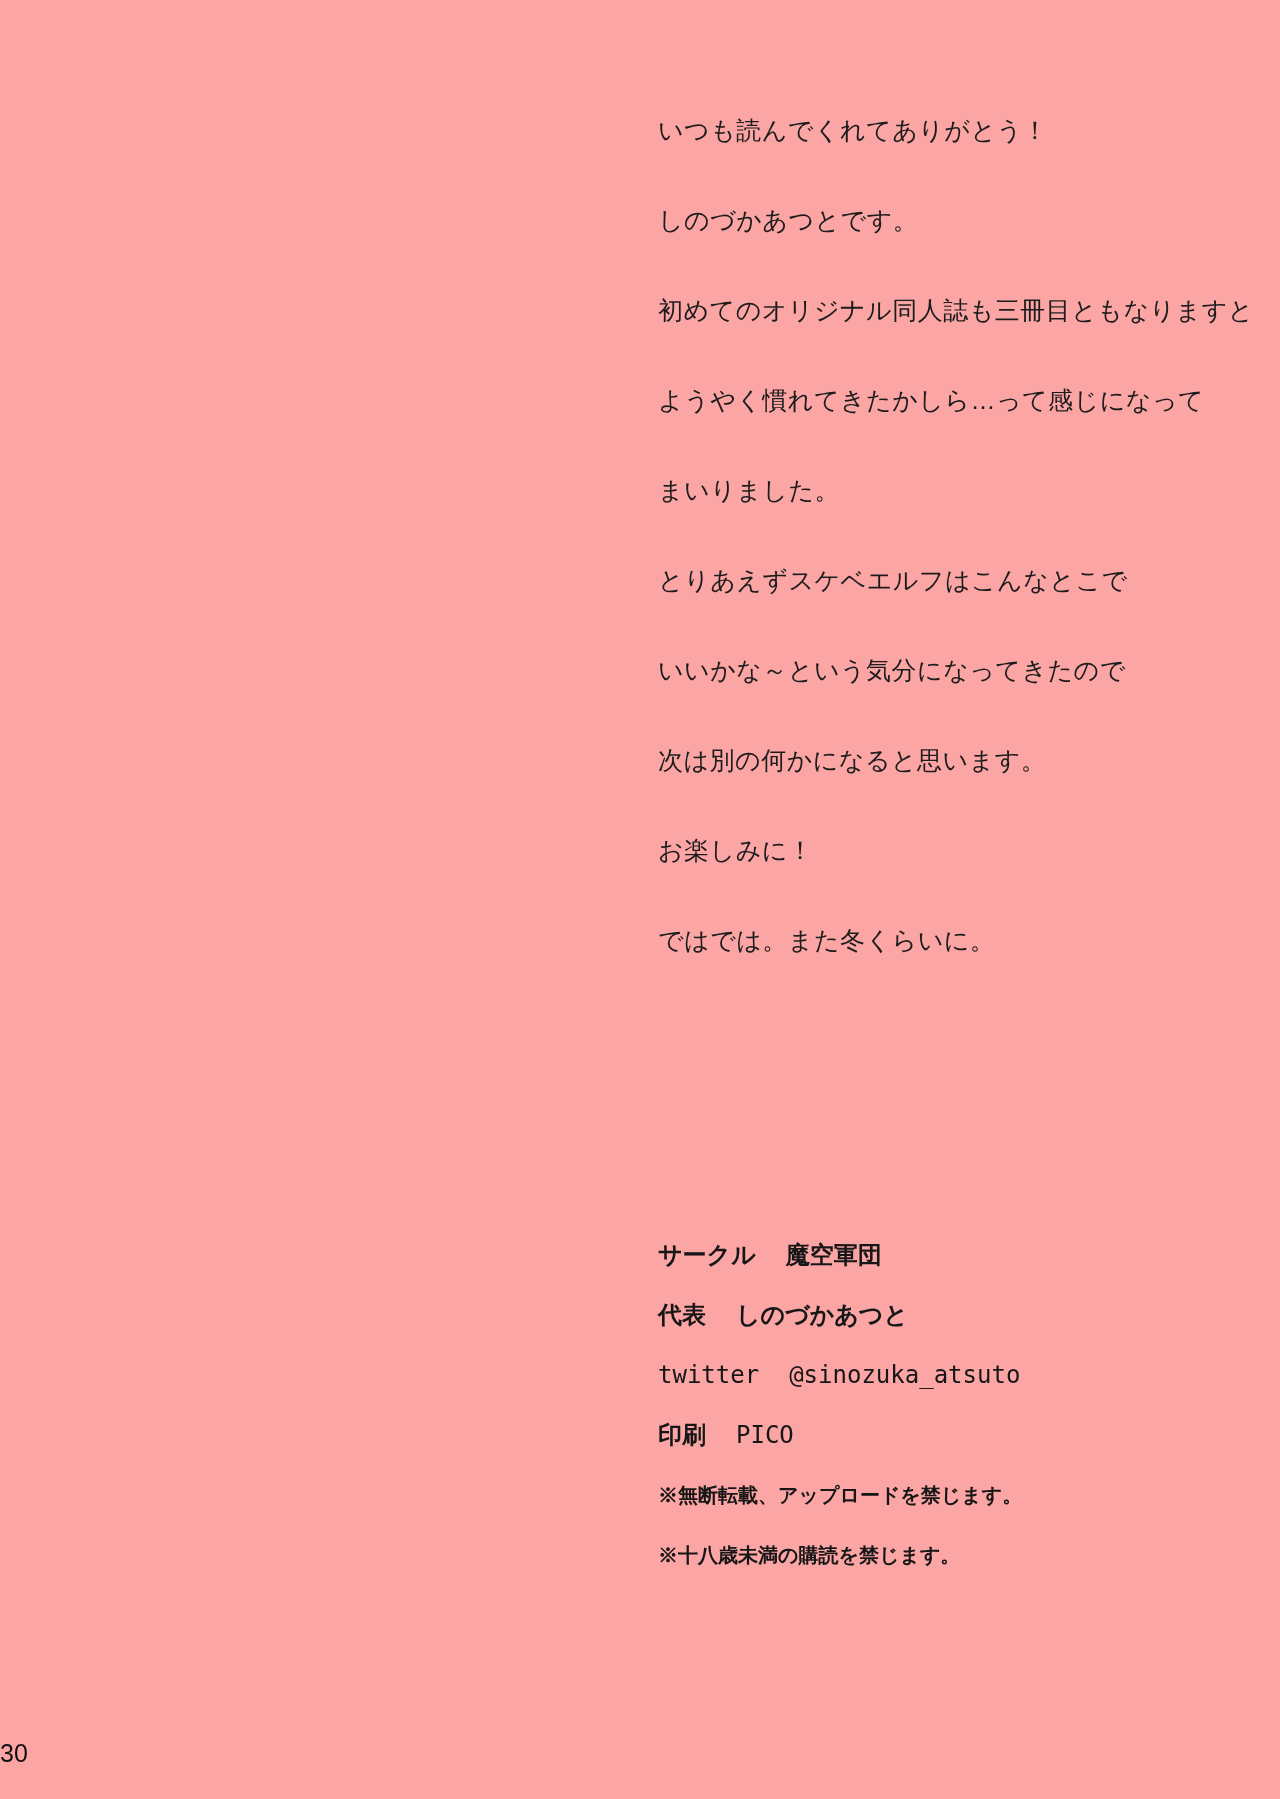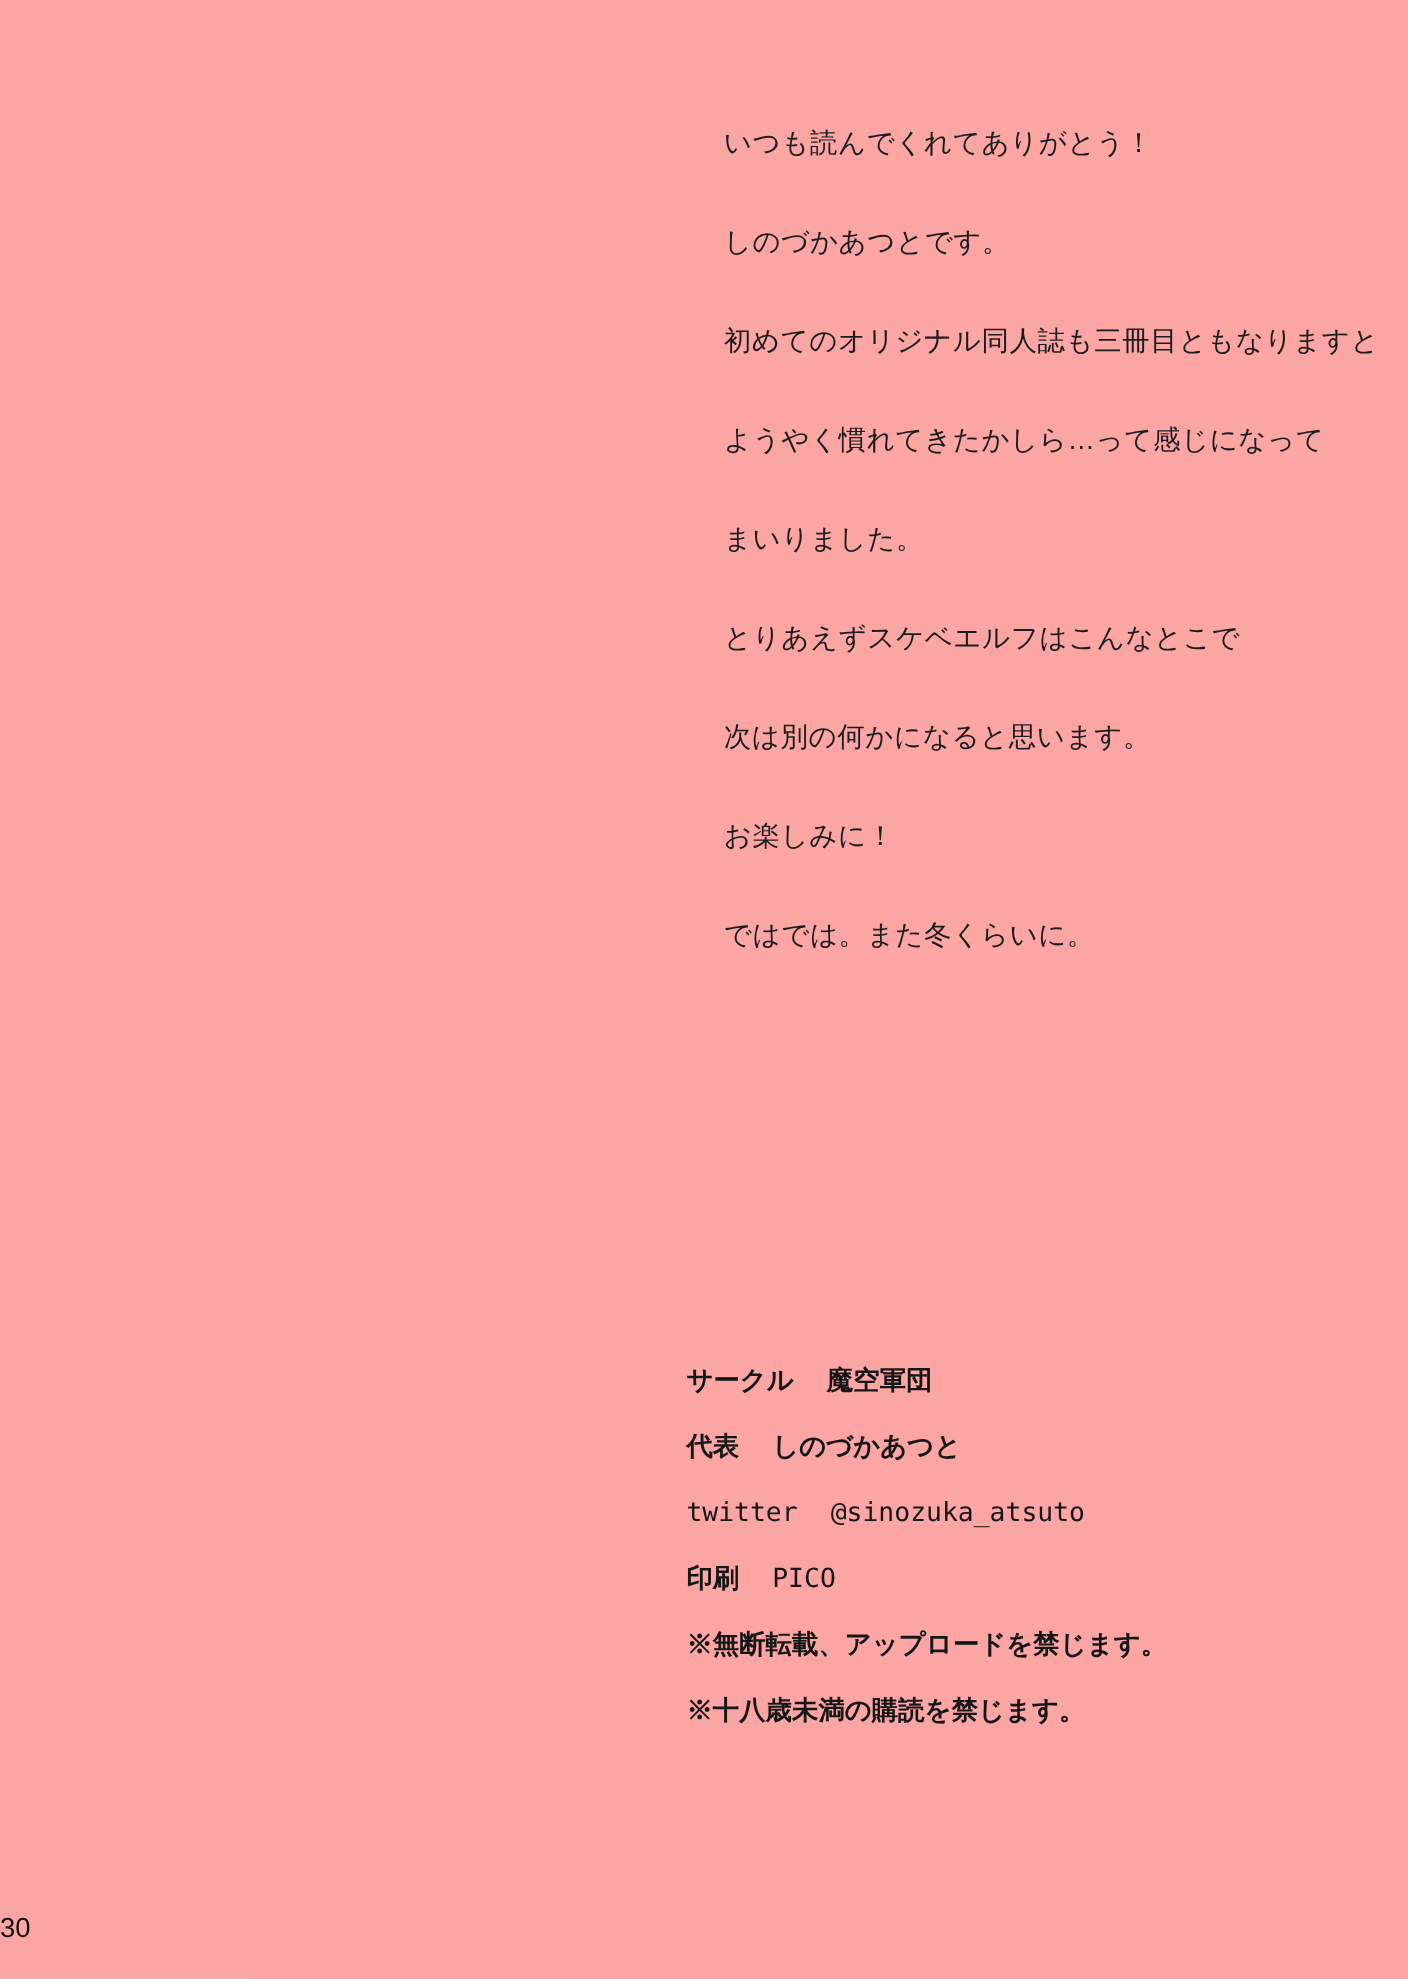--- a/index.html
+++ b/index.html
@@ -31,41 +31,41 @@
     height: 90px;
     line-height: 90px;
     font-size: 25px;
     letter-spacing: 0.5px;
     white-space: nowrap;
     color: #1c1c1c;
   }
   
   .colophon {
     position: absolute;
-    left: 624px;
+    left: 658px;
     top: 1225px;
     width: 560px;
     font-family: "DejaVu Sans Mono", "Liberation Mono", monospace;
   }
   .colophon-row {
     height: 60px;
     line-height: 60px;
     font-size: 24px;
     display: flex;
     align-items: center;
     white-space: nowrap;
     color: #161616;
   }
   .colophon-row .lbl { margin-right: 30px; }
   .jp-bold { font-weight: bold; }
   .latin  { font-weight: normal; }
   .colophon-notice {
     height: 60px;
     line-height: 60px;
-    font-size: 24px;
+    font-size: 20px;
     font-weight: bold;
     white-space: nowrap;
     color: #161616;
   }
   
   .page-number {
     position: absolute;
     left: 0;
     top: 1738px;
     width: 1144px;
@@ -80,20 +80,21 @@
 
 <div class="page">
 
   <div class="afterword">
     <div class="afterword-line">いつも読んでくれてありがとう！</div>
     <div class="afterword-line">しのづかあつとです。</div>
     <div class="afterword-line">初めてのオリジナル同人誌も三冊目ともなりますと</div>
     <div class="afterword-line">ようやく慣れてきたかしら…って感じになって</div>
     <div class="afterword-line">まいりました。</div>
     <div class="afterword-line">とりあえずスケベエルフはこんなとこで</div>
+    <div class="afterword-line">いいかな～という気分になってきたので</div>
     <div class="afterword-line">次は別の何かになると思います。</div>
     <div class="afterword-line">お楽しみに！</div>
     <div class="afterword-line">ではでは。また冬くらいに。</div>
   </div>
 
   <div class="colophon">
     <div class="colophon-row">
       <span class="lbl jp-bold">サークル</span>
       <span class="jp-bold">魔空軍団</span>
     </div>

